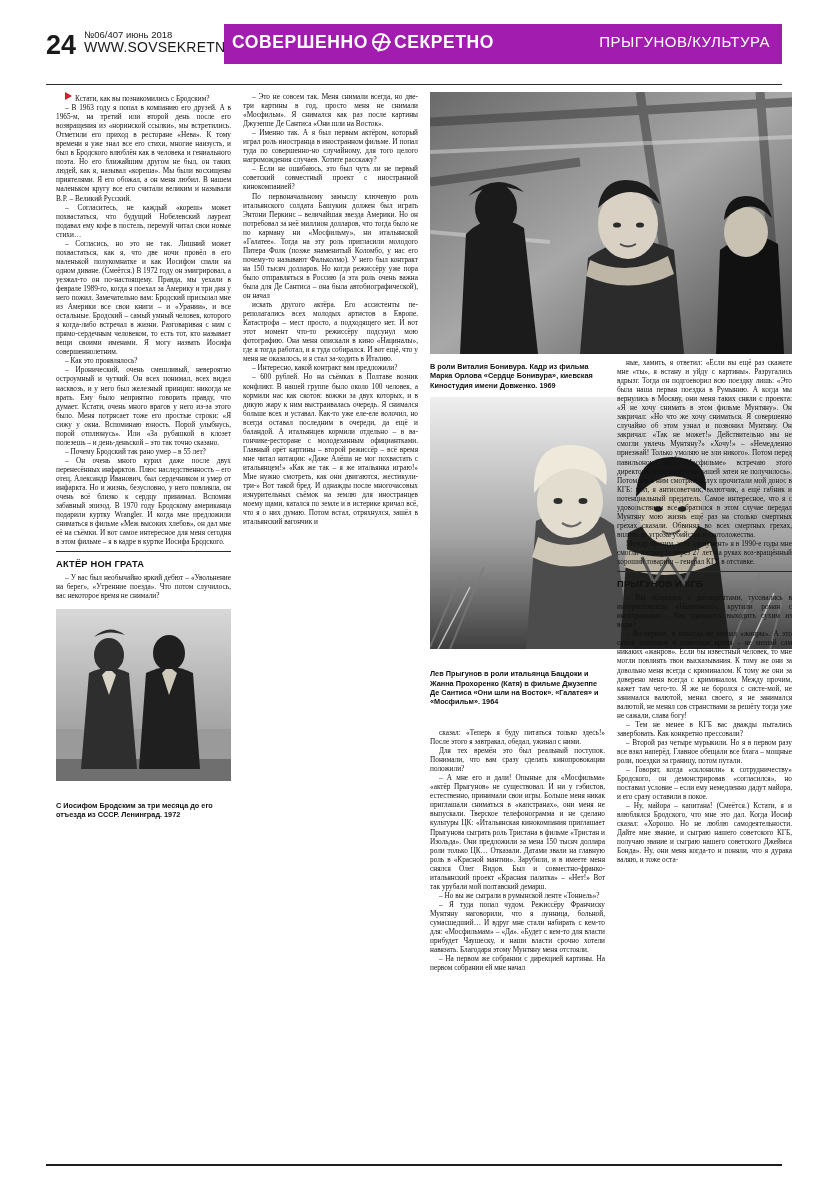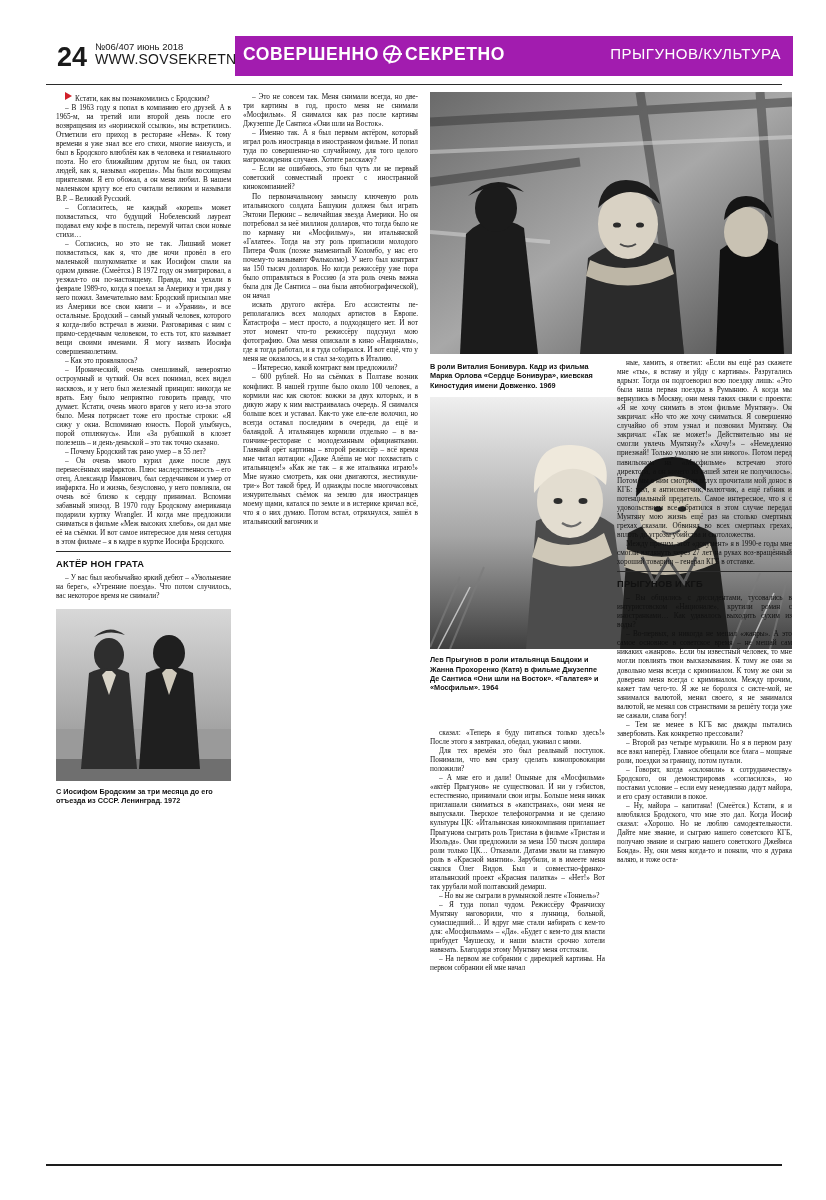--- a/index.html
+++ b/index.html
@@ -3,21 +3,21 @@
 <meta charset="utf-8">
 <style>
   html,body{margin:0;padding:0;background:#8a8a8a;}
   body{font-family:"Liberation Serif",serif;}
   .page{
     width:826px;height:1200px;background:#ffffff;position:relative;
     box-sizing:border-box;overflow:hidden;
   }
   
   .masthead{
-    position:absolute;left:46px;top:38px;width:736px;height:38px;margin-left:11px;
+    position:absolute;left:46px;top:26px;width:736px;height:38px;
   }
   .mh-page-num{
     position:absolute;left:0;top:0;width:34px;height:38px;
     font-family:"Liberation Sans",sans-serif;font-weight:bold;font-size:27px;
     color:#1a1a1a;line-height:38px;
   }
   .mh-issue{
     position:absolute;left:38px;top:2px;width:130px;
     font-family:"Liberation Sans",sans-serif;font-size:9.5px;color:#1a1a1a;
     line-height:13px;
@@ -70,21 +70,21 @@
     display:inline-block;width:0;height:0;border-left:7px solid #d1202a;
     border-top:4px solid transparent;border-bottom:4px solid transparent;
     vertical-align:1px;margin-right:3px;
   }
   
   .photo{
     background:#b9b9b9;position:relative;overflow:hidden;
   }
   .cap{
     font-family:"Liberation Sans",sans-serif;font-size:7.3px;line-height:9.4px;
-    font-weight:bold;color:#111;margin-top:6px;text-align:left;
+    font-weight:bold;color:#111;margin-top:20px;text-align:left;
   }
   .sub-head{
     font-family:Liberation Sans, sans-serif;font-weight:bold;font-size:9.3px;
     letter-spacing:.2px;color:#111;margin:8px 0 4px 0;text-indent:0;
   }
   .rule-thin{height:1px;background:#2b2b2b;margin:5px 0 5px 0;}
   
   .photo-top{
     position:absolute;left:374px;top:0;width:362px;height:262px;
   }

